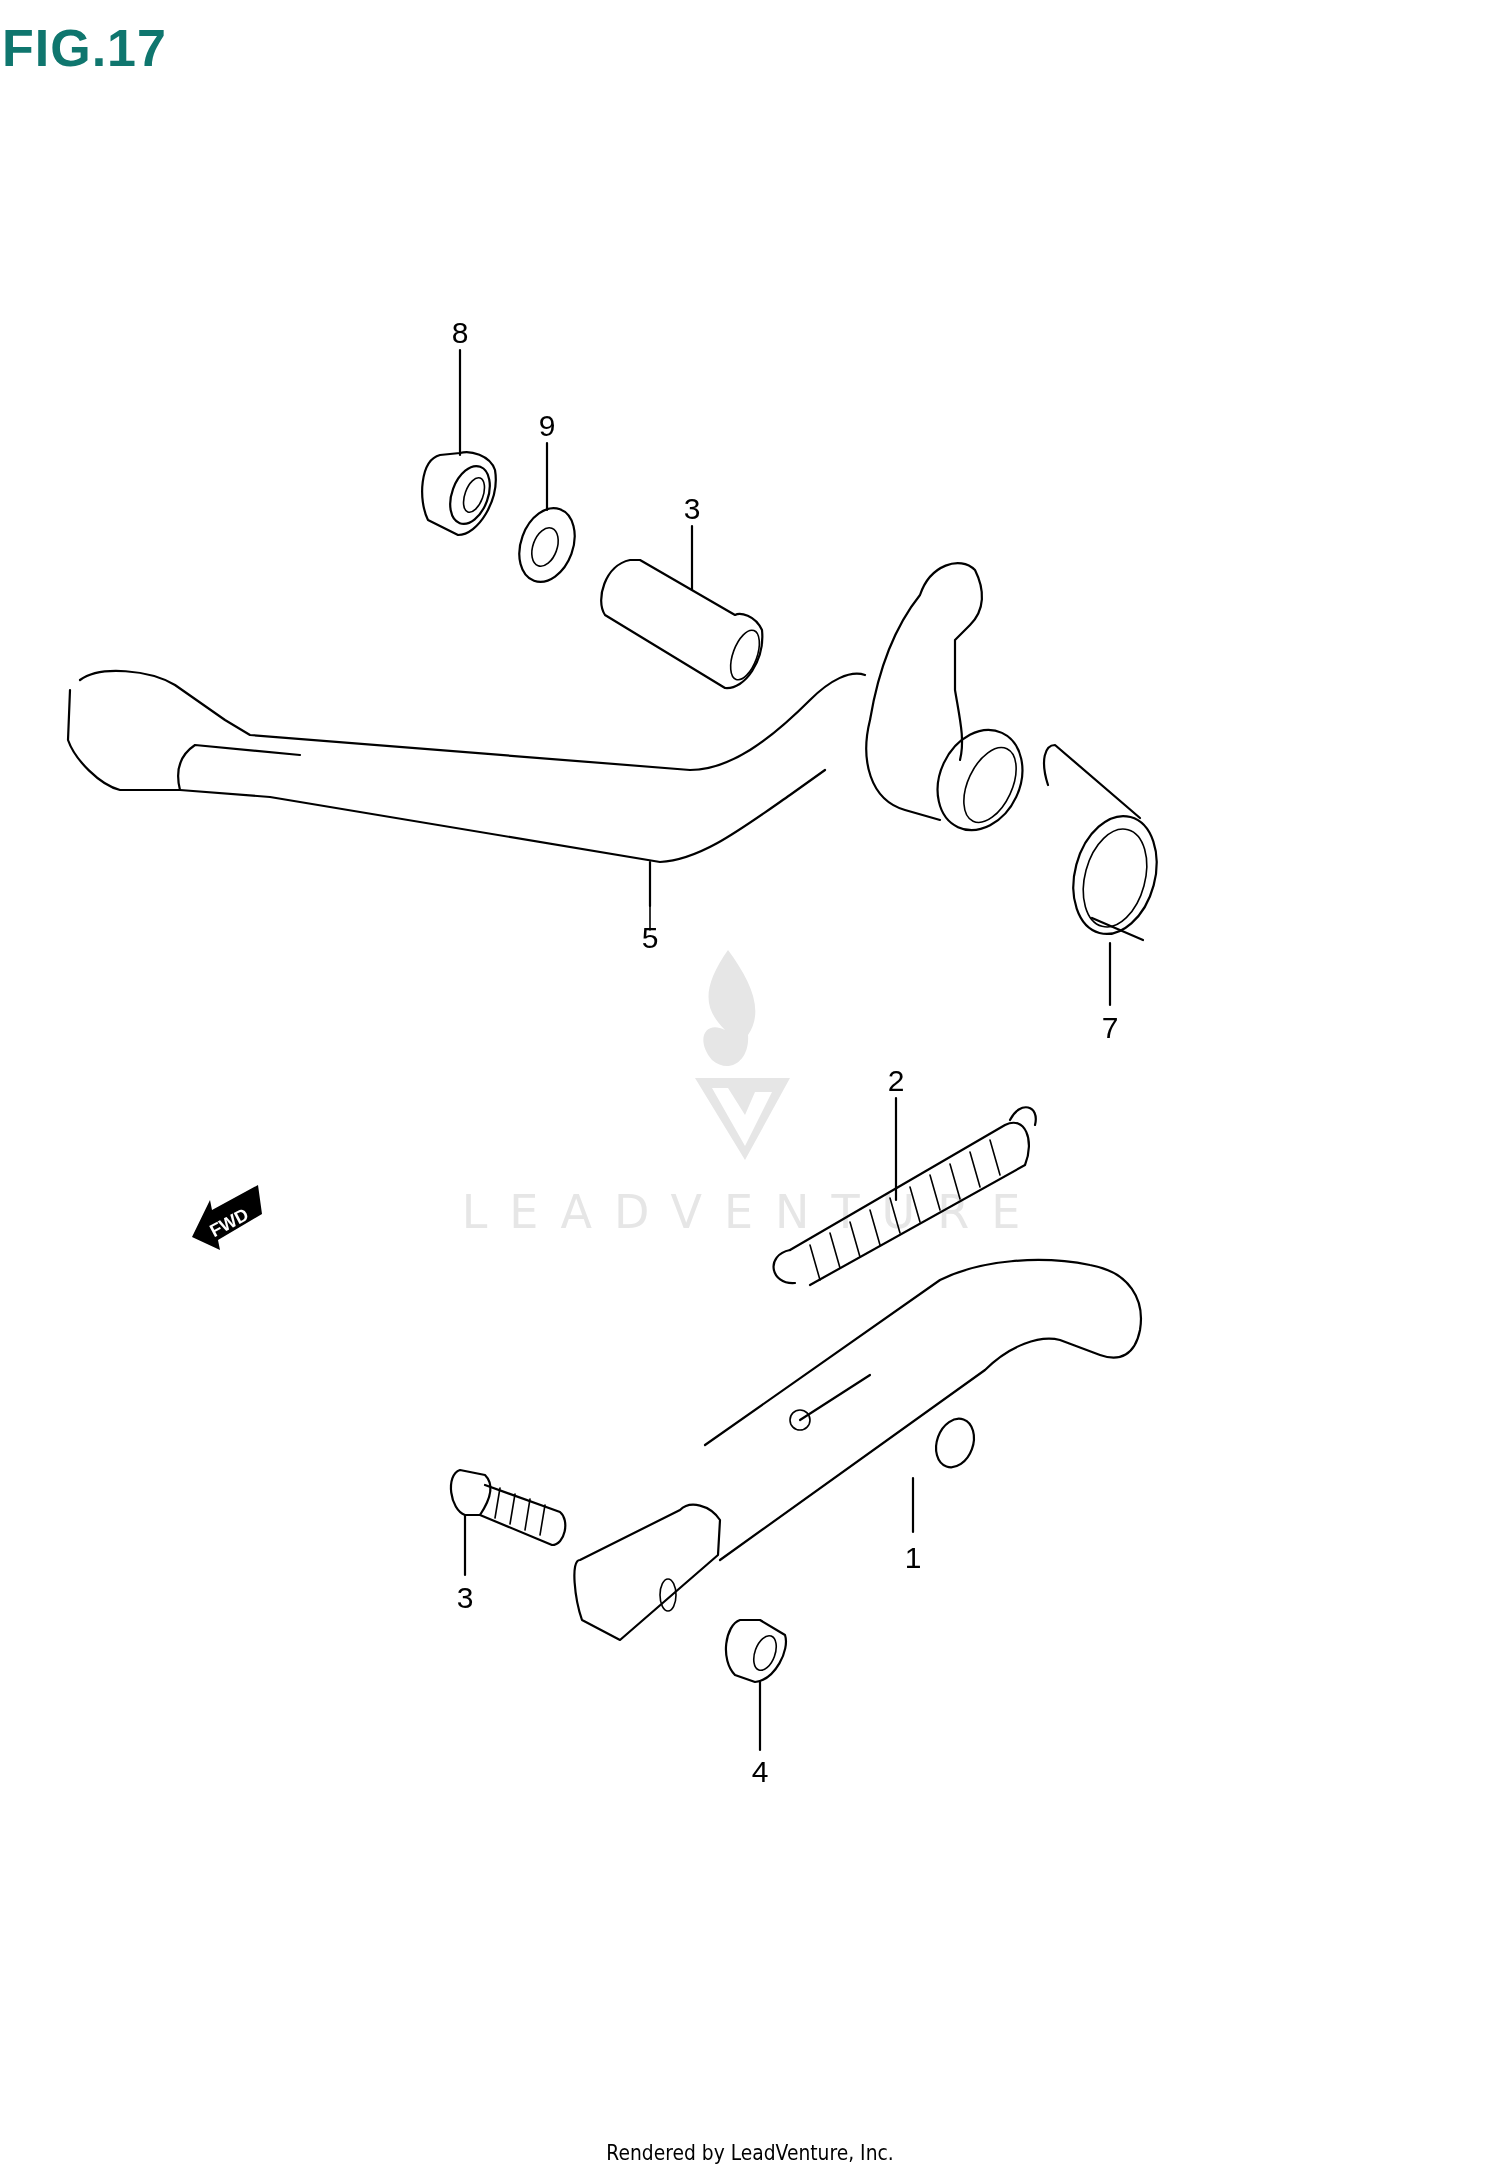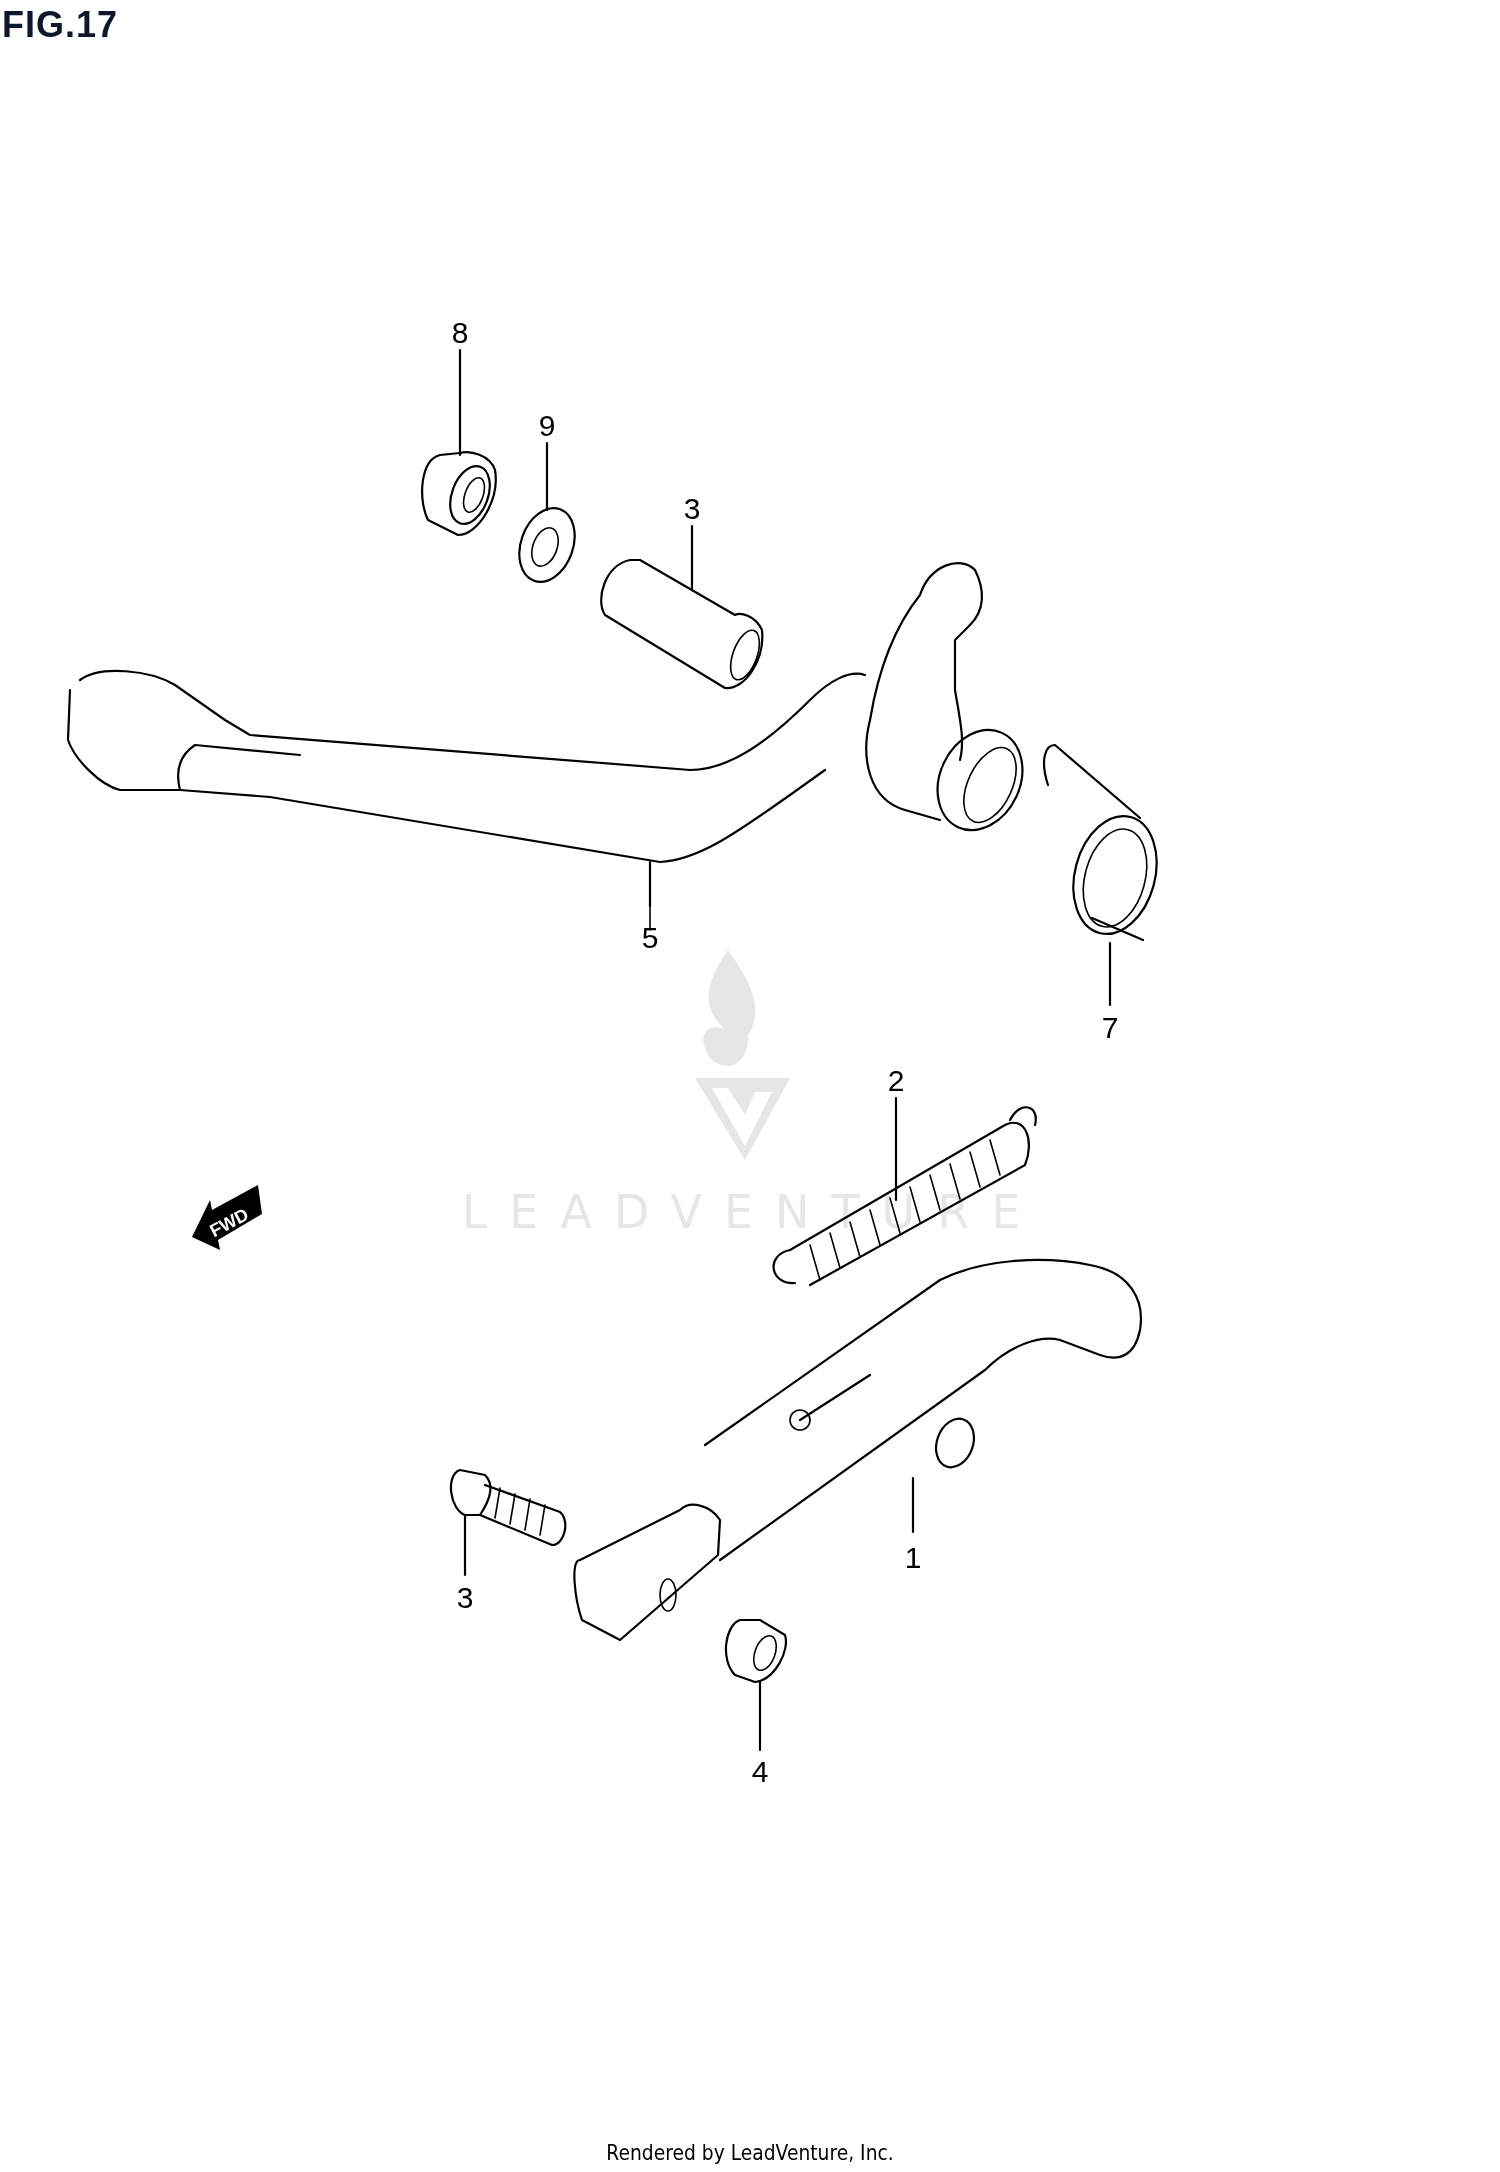--- a/index.html
+++ b/index.html
@@ -1,17 +1,17 @@
 <!DOCTYPE html>
 <html><head>
 <meta charset="utf-8">
 <style>
   html,body{margin:0;padding:0;background:#fff;}
   body{width:1500px;height:2172px;position:relative;overflow:hidden;font-family:"Liberation Sans",sans-serif;}
-  #fig-title{position:absolute;left:2px;top:4px;font-family:"Liberation Sans",sans-serif;font-weight:bold;font-size:36px;color:#0f172a;letter-spacing:1px;}
+  #fig-title{position:absolute;left:2px;top:18px;font-family:"Liberation Sans",sans-serif;font-weight:bold;font-size:52px;color:#0f766e;letter-spacing:1px;}
   #footer{position:absolute;left:0;width:1500px;top:2140px;text-align:center;font-family:"DejaVu Sans",sans-serif;font-size:22px;color:#000;transform:scaleX(0.85);}
   svg{position:absolute;left:0;top:0;}
   .ln{fill:none;stroke:#000;stroke-width:2.2;stroke-linecap:round;stroke-linejoin:round;}
   .thin{fill:none;stroke:#000;stroke-width:1.6;stroke-linecap:round;}
   .lbl{font-family:"Liberation Sans",sans-serif;font-size:30px;fill:#000;text-anchor:middle;}
   .wm{fill:#e6e6e6;}
   .wmtext{font-family:"DejaVu Sans",sans-serif;font-size:46px;fill:#e6e6e6;letter-spacing:22px;text-anchor:middle;}
 </style>
 </head>
 <body>

